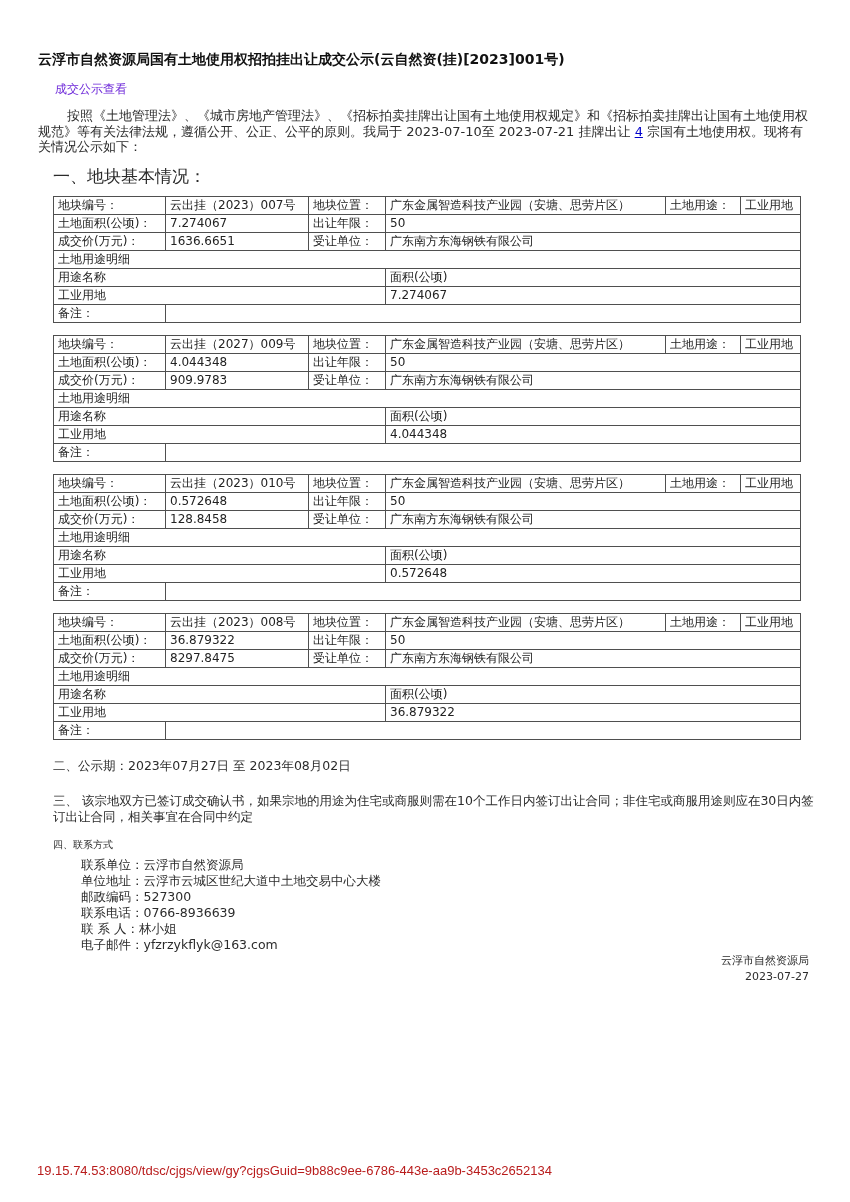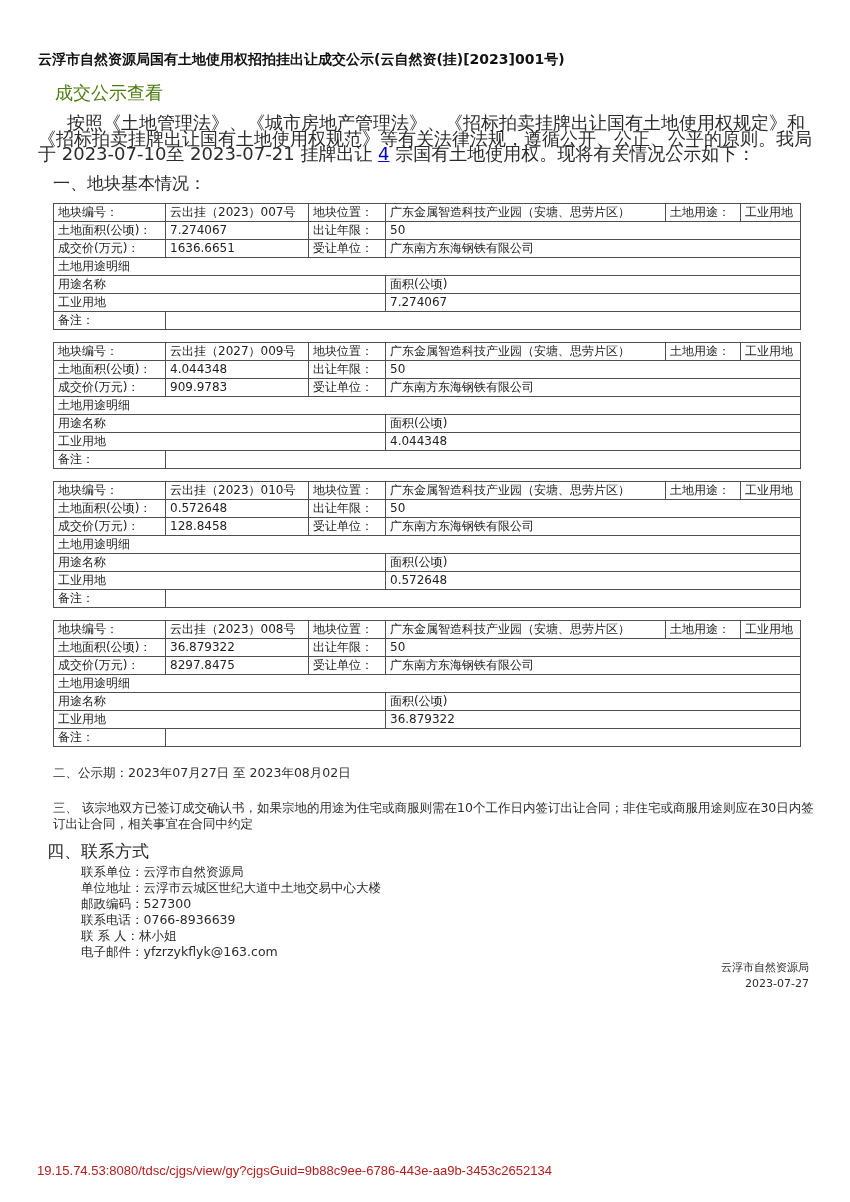--- a/index.html
+++ b/index.html
@@ -8,24 +8,24 @@
     width:850px; height:1202px; position:relative; overflow:hidden;
     font-family:"DejaVu Sans","Liberation Sans",sans-serif;
     color:#2b2b2b;
   }
   .doc { padding:51px 38px 0 38px; }
 
   .title {
     text-align:left; font-size:14px; font-weight:700; color:#111;
     line-height:17px;
   }
-  .subtitle { margin:13px 0 0 17px; font-size:18px; color:#4d7c0f; }
+  .subtitle { margin:13px 0 0 17px; font-size:12px; color:#6d28d9; }
 
   .intro {
-    margin-top:10px; font-size:18px; line-height:15.5px;
+    margin-top:10px; font-size:13px; line-height:15.5px;
     text-indent:29px; color:#2b2b2b;
   }
   .count-link { color:#0000cc; text-decoration:underline; cursor:pointer; }
 
   .sec-heading { margin:14px 0 0 15px; font-size:17px; line-height:14px; }
 
   table.parcel {
     border-collapse:collapse; table-layout:fixed;
     width:747px; margin:12px 0 0 15px;
     font-size:12px;
@@ -34,21 +34,21 @@
   table.parcel td {
     border:1px solid #4f4f4f;
     height:18px; padding:0 4px;
     vertical-align:middle; white-space:nowrap; overflow:hidden;
     color:#222; line-height:14px;
   }
   td.num { padding-left:9px; }
 
   .sec2 { margin:19px 0 0 15px; font-size:12.5px; line-height:14px; }
   .sec3 { margin:20px 0 0 15px; font-size:12.5px; line-height:16.5px; width:762px; }
-  .sec4 { margin:12px 0 0 9px; font-size:17px; line-height:14px;font-family:Liberation Serif, serif; }
+  .sec4 { margin:12px 0 0 15px; font-size:10px; line-height:14px; }
 
   .contact { margin:5px 0 0 43px; }
   .contact-line { font-size:12.5px; line-height:16px; }
 
   .signature { text-align:right; font-size:11px; line-height:16.5px; padding-right:3px; }
 
   .footer-url {
     position:absolute; left:37px; top:1163px;
     font-family:Liberation Sans, sans-serif;
     font-size:13px; color:#b91c1c;

